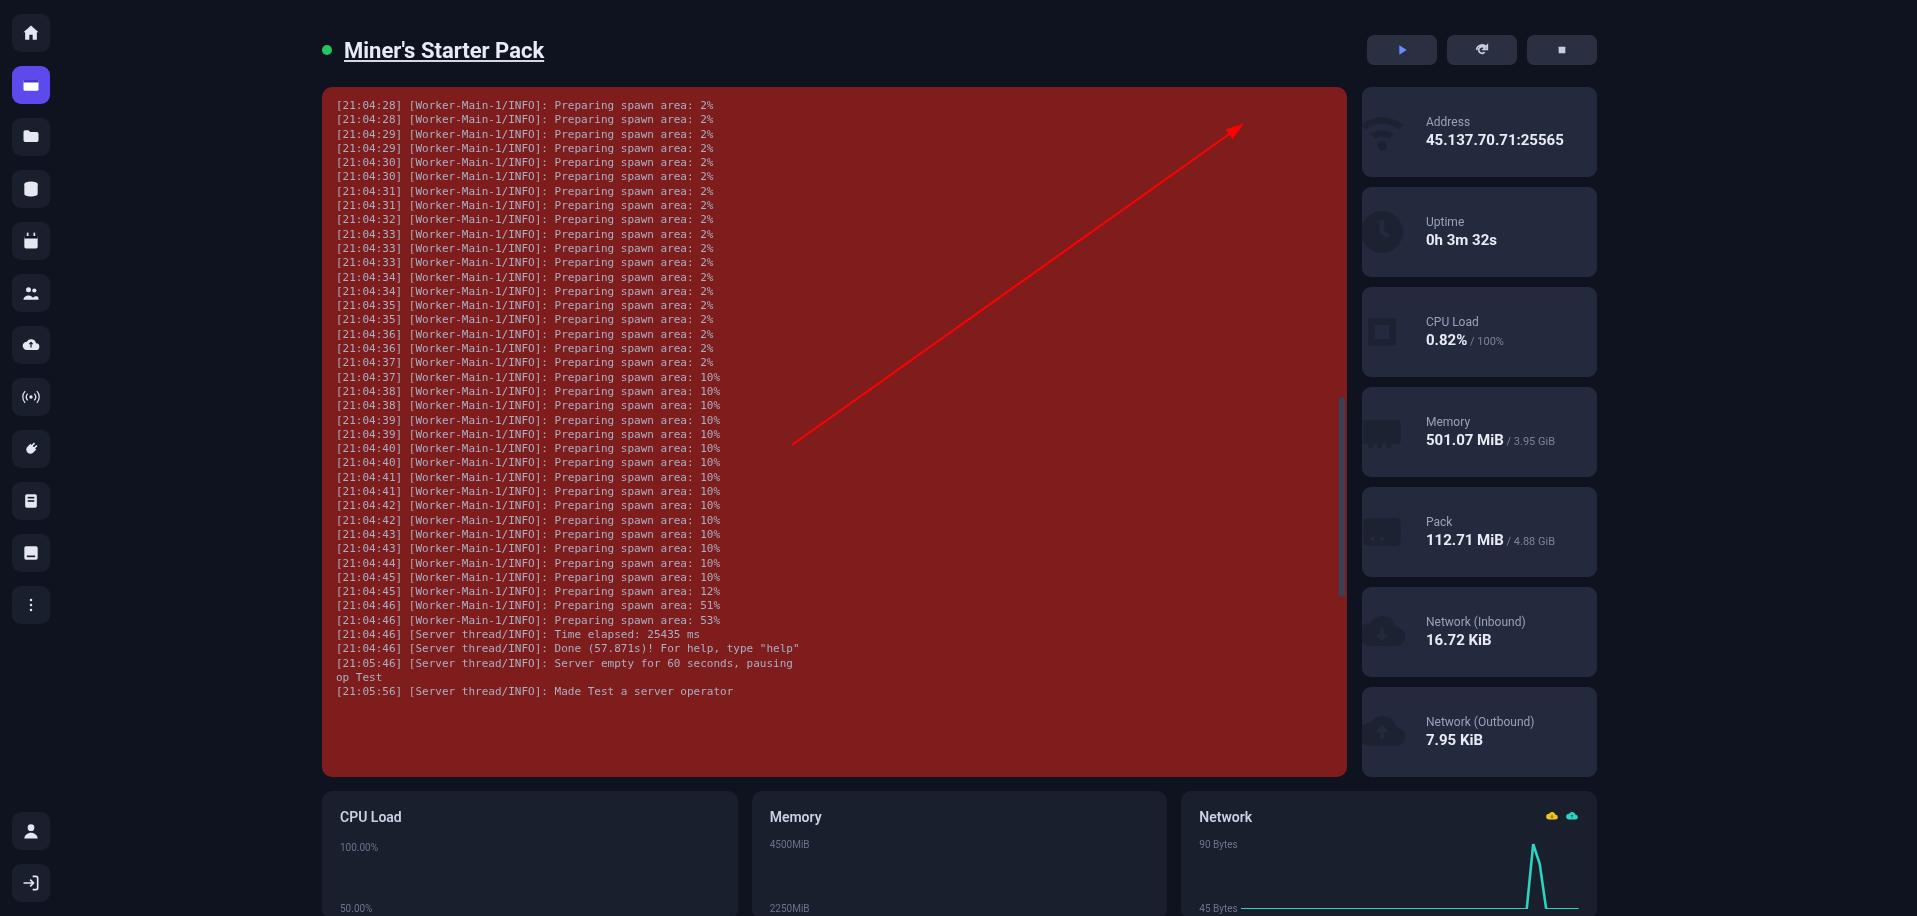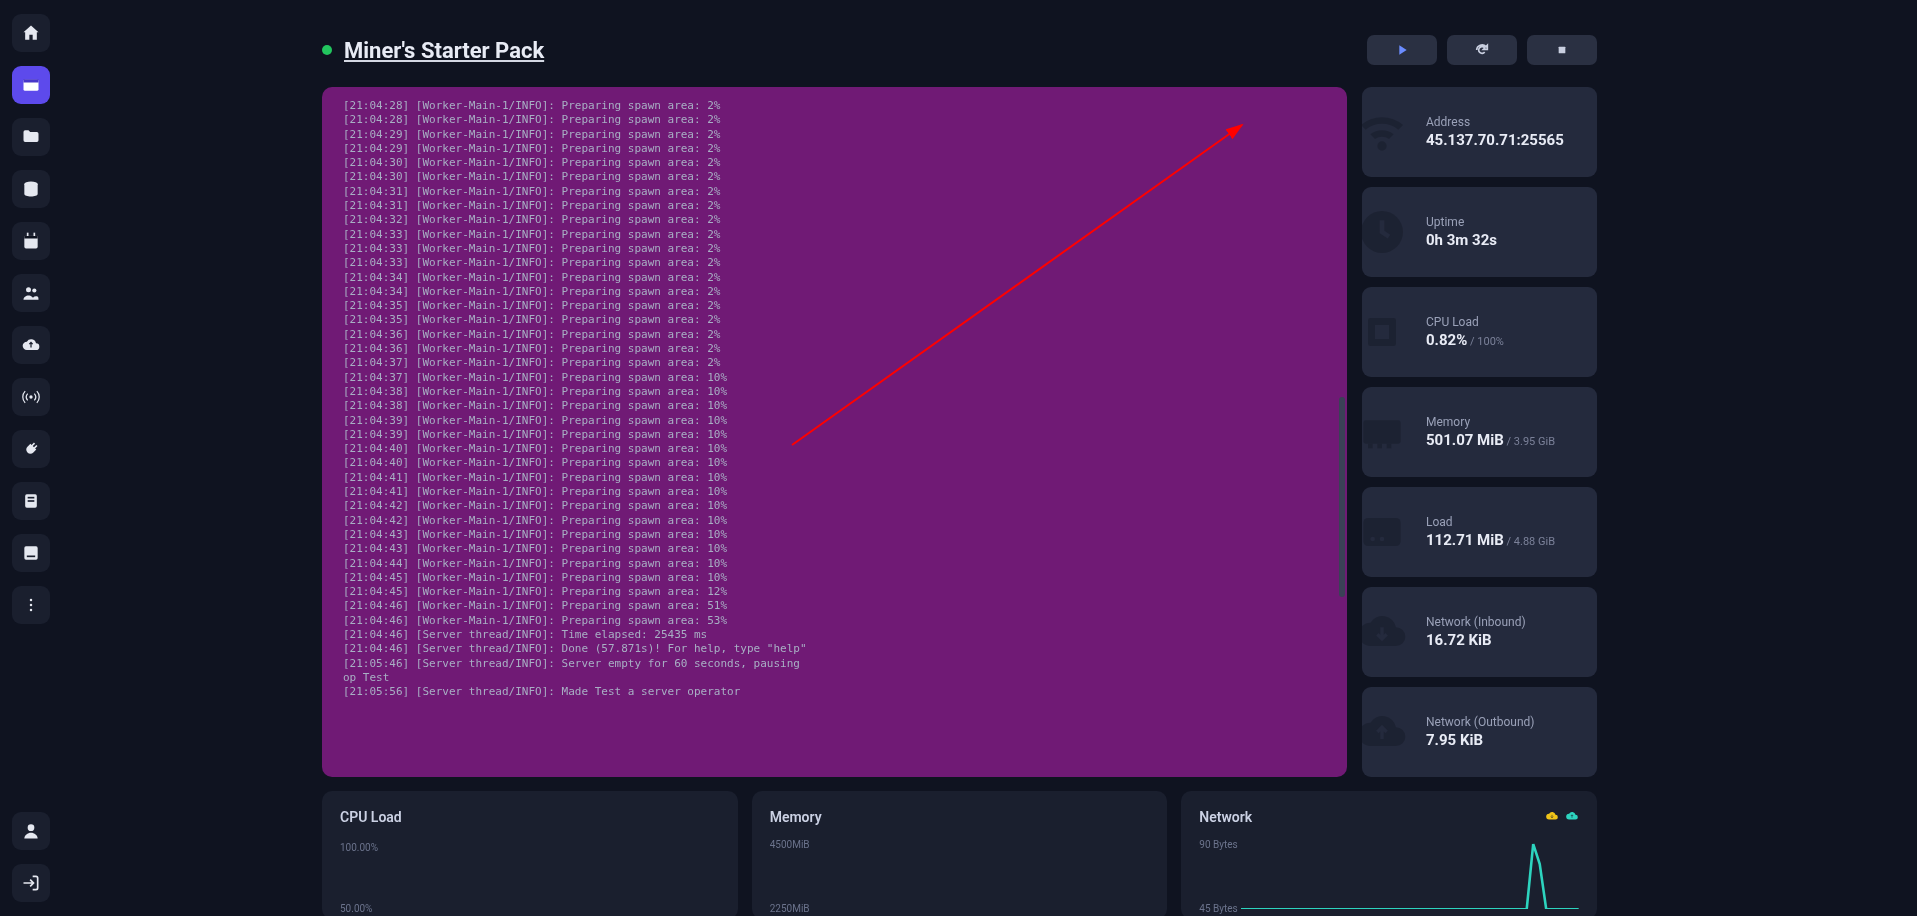--- a/index.html
+++ b/index.html
@@ -63,27 +63,26 @@
   cursor: pointer;
   color: #c9cfe0;
 }
 .ctrl-btn svg { width: 16px; height: 16px; }
 .content-row {
   display: flex;
   gap: 15px;
 }
 .console-panel {
   flex: 1;
-  background: #701a75;
+  background: #7f1d1d;
   border-radius: 10px;
   display: flex;
   flex-direction: column;
   overflow: hidden;
   position: relative;
-  padding-left: 7px;
 }
 .console-output {
   flex: 1;
   padding: 12px 14px;
   font-family: "Consolas", "Monaco", monospace;
   font-size: 11px;
   line-height: 1.3;
   color: #a8afc4;
   white-space: pre;
   overflow: hidden;
@@ -384,21 +383,21 @@
           <div class="stat-value"><span>501.07 MiB</span><span class="stat-sub"> / 3.95 GiB</span></div>
         </div>
       </div>
       <div class="stat-card">
         <svg class="stat-icon" viewBox="0 0 24 24" fill="currentColor">
             <rect x="4" y="6" width="16" height="12" rx="2"></rect>
             <circle cx="8" cy="15" r="1" fill="#242a3d"></circle>
             <circle cx="12" cy="15" r="1" fill="#242a3d"></circle>
           </svg>
         <div class="stat-text">
-          <div class="stat-label">Load</div>
+          <div class="stat-label">Pack</div>
           <div class="stat-value"><span>112.71 MiB</span><span class="stat-sub"> / 4.88 GiB</span></div>
         </div>
       </div>
       <div class="stat-card">
         <svg class="stat-icon" viewBox="0 0 24 24" fill="currentColor">
             <path d="M7 18a5 5 0 010-10 6 6 0 0111 2 4 4 0 010 8H7z"></path>
             <path d="M12 10v5m-2-2l2 2 2-2" stroke="#242a3d" stroke-width="1.5" fill="none"></path>
           </svg>
         <div class="stat-text">
           <div class="stat-label">Network (Inbound)</div>

